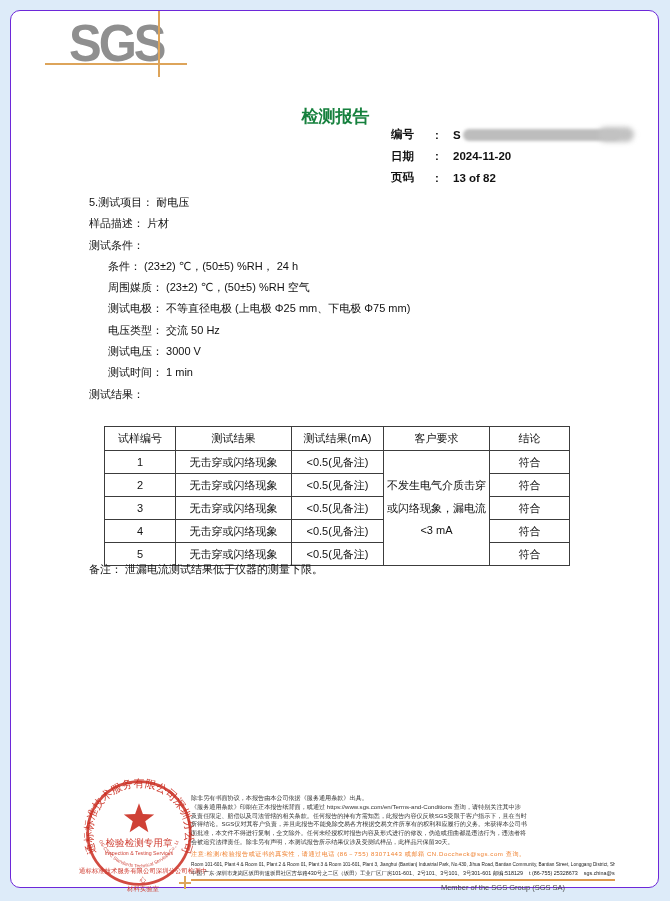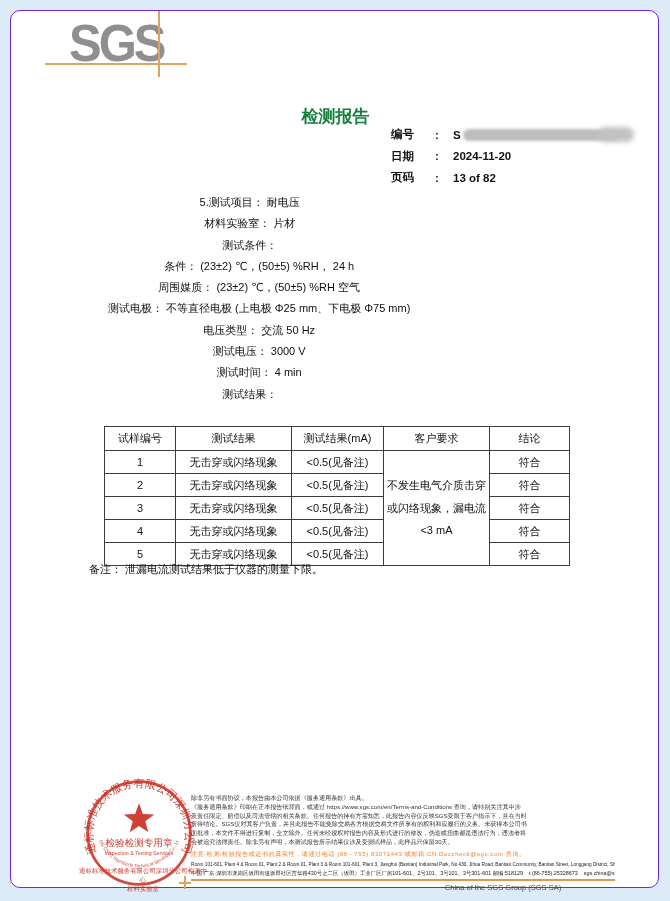--- a/index.html
+++ b/index.html
@@ -22,21 +22,21 @@
   .field-row{display:flex;height:21.5px;align-items:center;}
   .f-label{width:44px;font-weight:700;}
   .f-sep{width:18px;font-weight:700;}
   .f-value{font-weight:700;position:relative;display:flex;align-items:center;}
   .redact{position:relative;display:inline-block;margin-left:2px;width:158px;height:12px;
           background:#bdbdbd;border-radius:7px;filter:blur(1.6px);}
   .redact2{position:absolute;left:135px;top:-2px;width:36px;height:15px;background:#c2c2c2;
           border-radius:8px;filter:blur(2px);}
 
   
-  .bodyblock{position:absolute;left:78px;top:181px;font-size:11px;color:#111;line-height:21.3px;text-align:center;}
+  .bodyblock{position:absolute;left:78px;top:181px;font-size:11px;color:#111;line-height:21.3px;}
   .bline{white-space:nowrap;}
   .indent{padding-left:19px;}
 
   
   table.results{position:absolute;left:93px;top:415px;border-collapse:collapse;font-size:11px;color:#111;
                 table-layout:fixed;}
   table.results th,table.results td{border:1px solid #3c3c3c;text-align:center;vertical-align:middle;
                 padding:0;font-weight:400;}
   table.results th{height:23px;}
   table.results td{height:22px;}
@@ -92,28 +92,28 @@
       </div>
       <div class="field-row">
         <span class="f-label">页码</span>
         <span class="f-sep">:</span>
         <span class="f-value">13 of 82</span>
       </div>
     </div>
 
     <div class="bodyblock">
       <div class="bline">5.测试项目： 耐电压</div>
-      <div class="bline">材料实验室： 片材</div>
+      <div class="bline">样品描述： 片材</div>
       <div class="bline">测试条件：</div>
       <div class="bline indent">条件： (23±2) ℃，(50±5) %RH， 24 h</div>
       <div class="bline indent">周围媒质： (23±2) ℃，(50±5) %RH 空气</div>
       <div class="bline indent">测试电极： 不等直径电极 (上电极 Φ25 mm、下电极 Φ75 mm)</div>
       <div class="bline indent">电压类型： 交流 50 Hz</div>
       <div class="bline indent">测试电压： 3000 V</div>
-      <div class="bline indent">测试时间： 4 min</div>
+      <div class="bline indent">测试时间： 1 min</div>
       <div class="bline">测试结果：</div>
     </div>
 
     <table class="results">
       <colgroup>
         <col style="width:71px">
           <col style="width:116px">
           <col style="width:92px">
           <col style="width:106px">
           <col style="width:80px">
@@ -204,16 +204,16 @@
     <div class="addr addr2">
       <span>中国·广东·深圳市龙岗区坂田街道坂田社区吉华路430号之二区（坂田）工业厂区厂房101-601、2号101、3号101、3号301-601 邮编:518129</span>
       <span class="right">t (86-755) 25328673</span>
       <span class="right">sgs.china@sgs.com</span>
     </div>
 
     <div class="cropline cross-h"></div>
     <div class="cropline cross-v"></div>
 
     <div class="footrule"></div>
-    <div class="member">China of the SGS Group (SGS SA)</div>
+    <div class="member">Member of the SGS Group (SGS SA)</div>
 
   </div>
 </div>
 
 </body></html>

